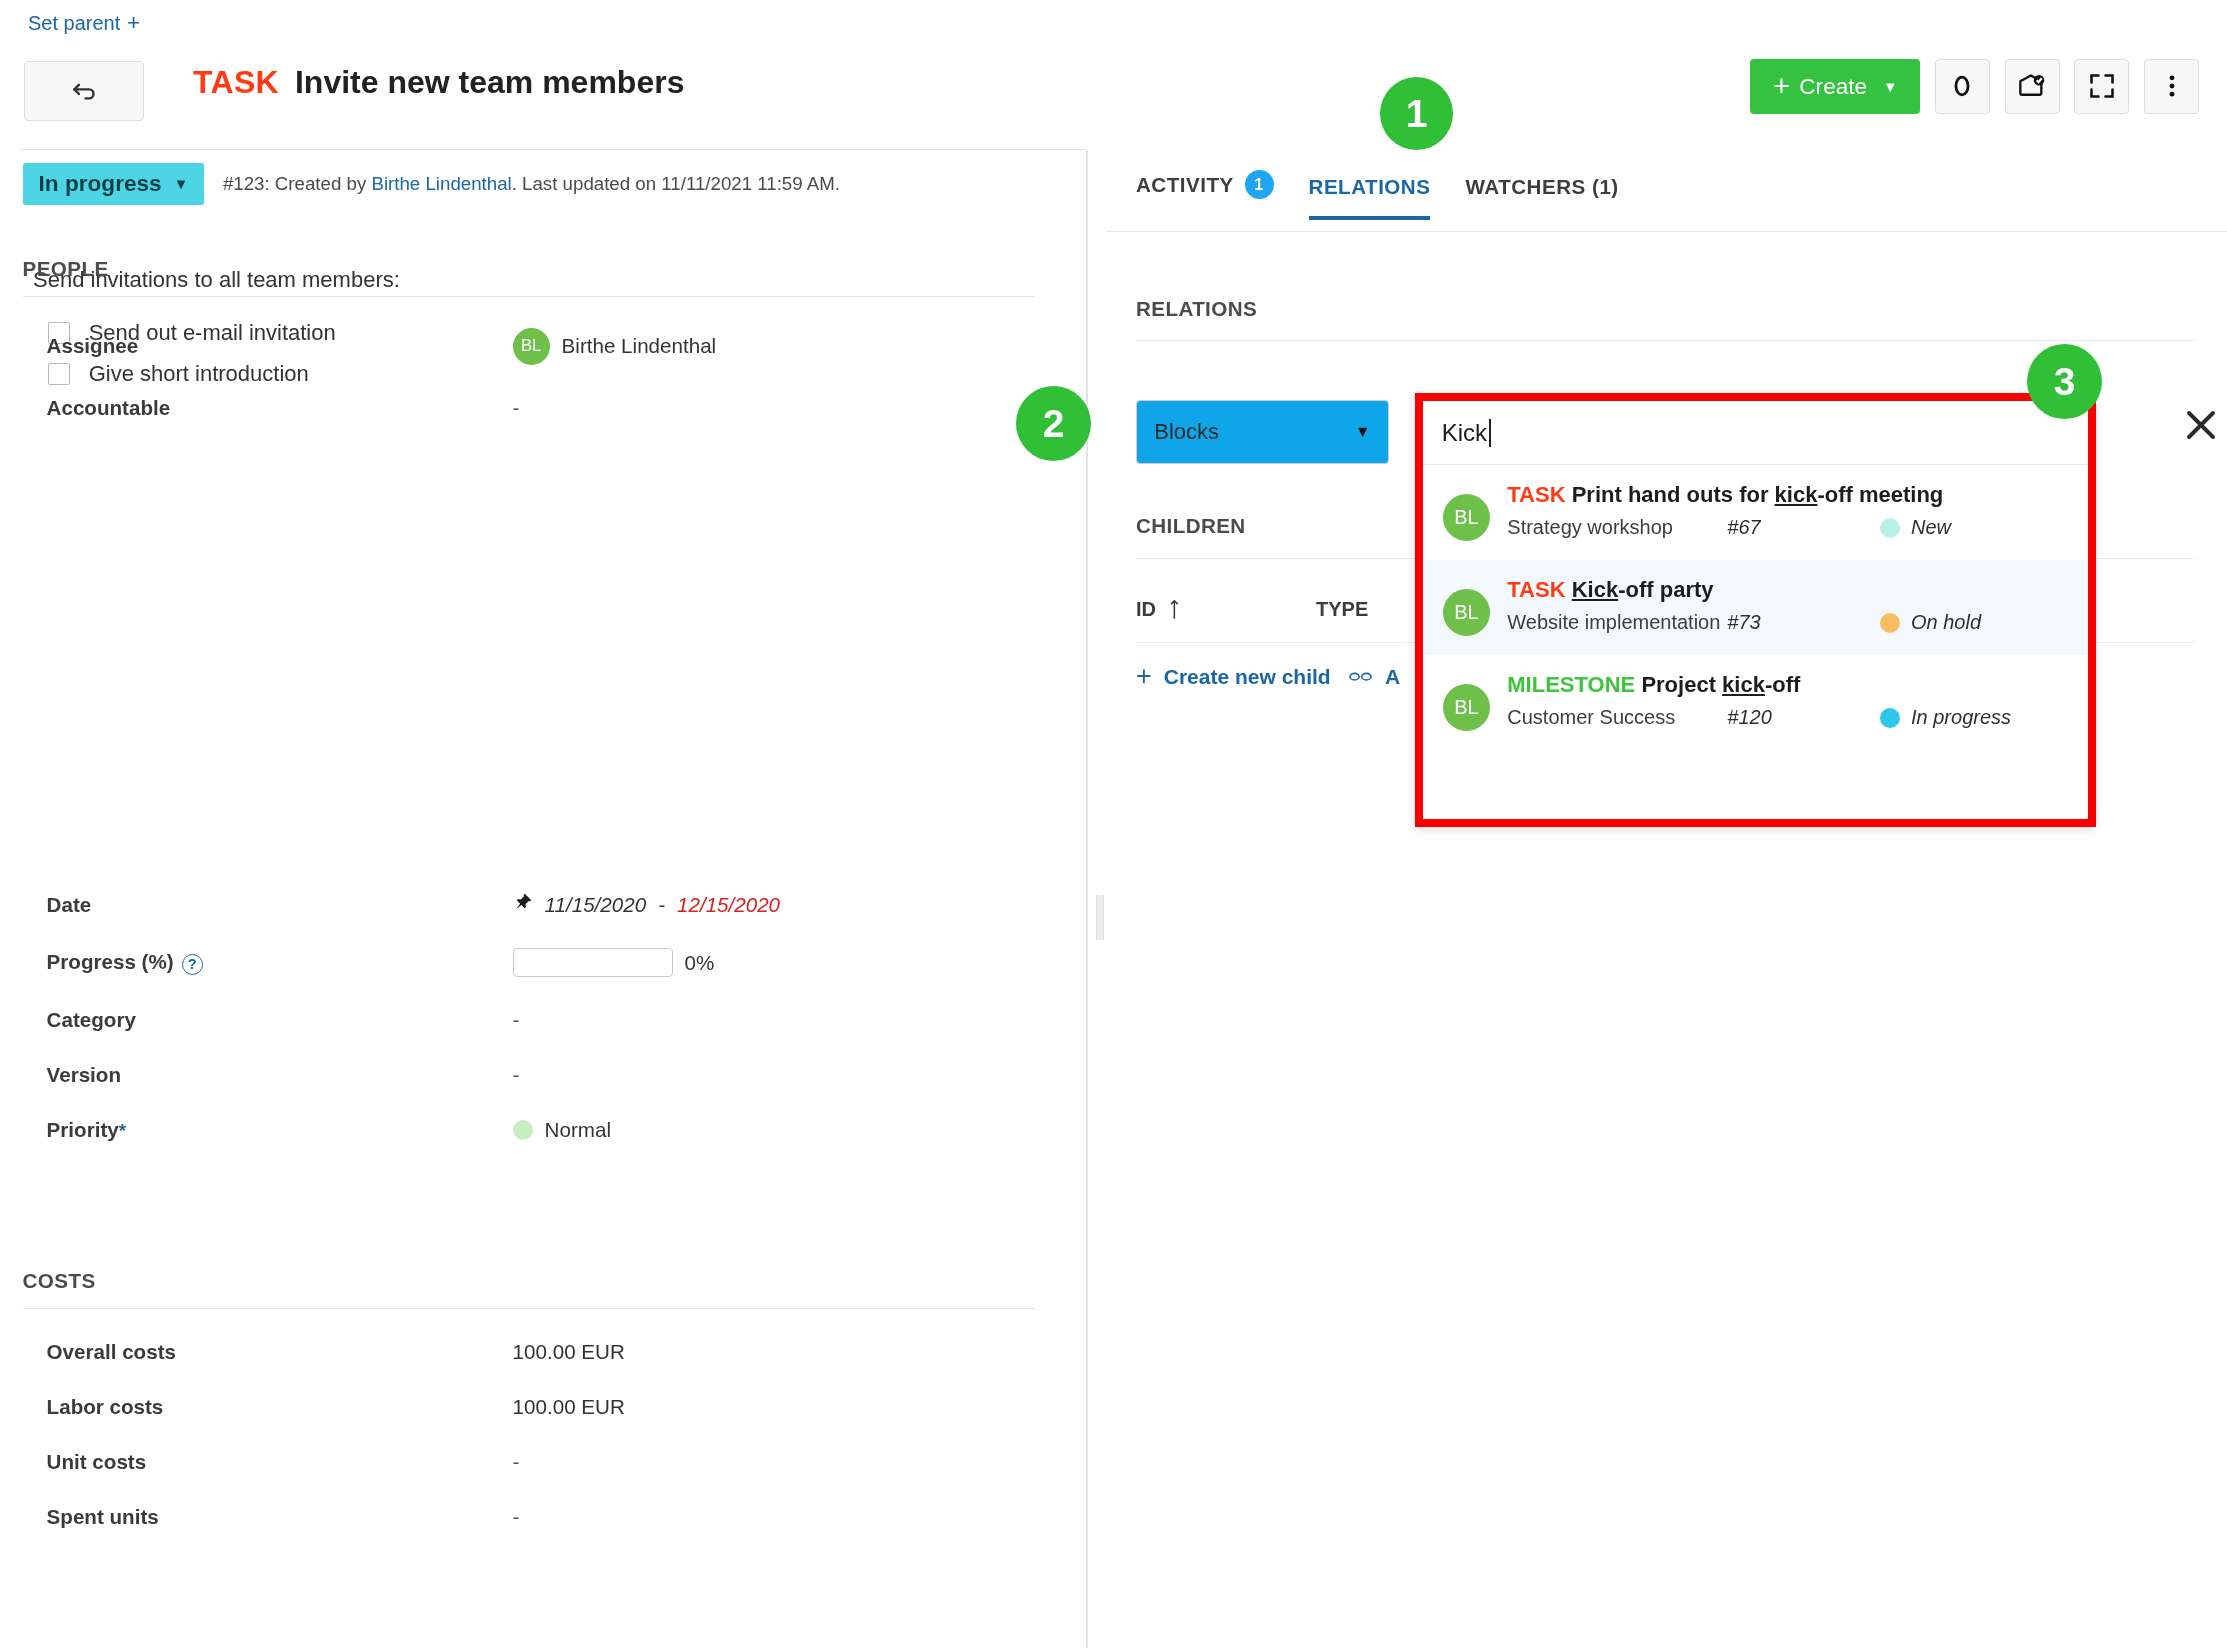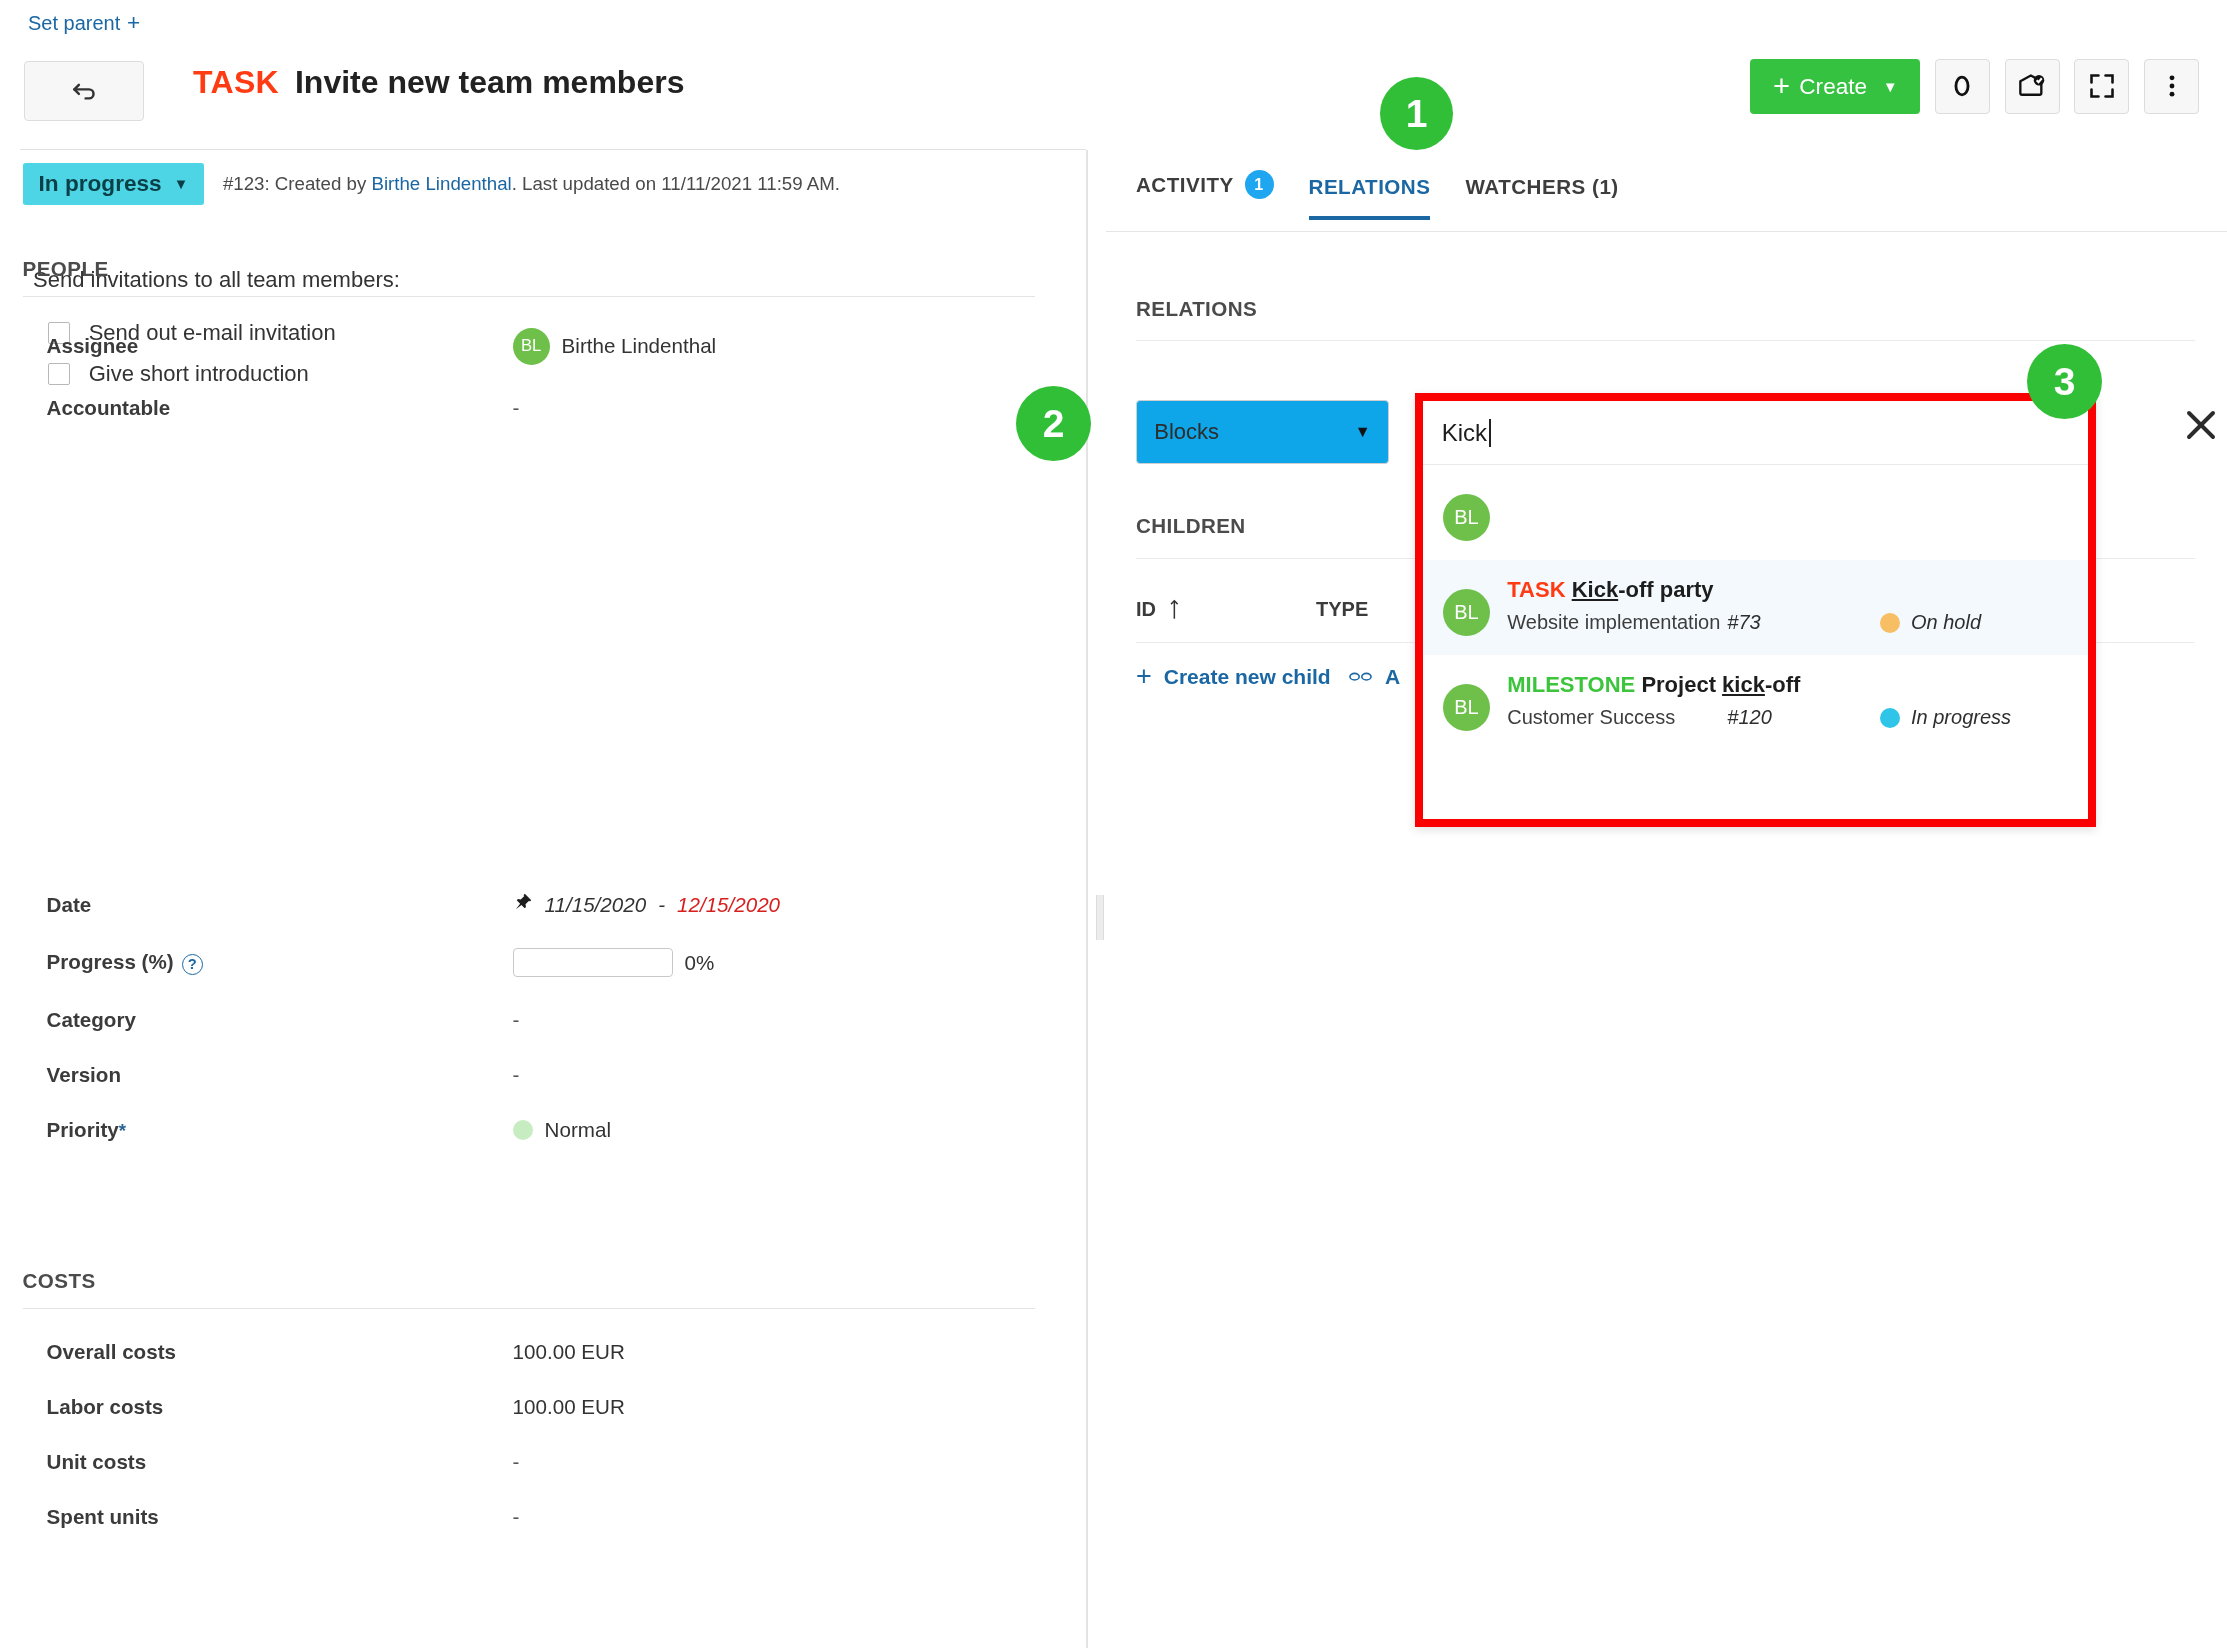--- a/index.html
+++ b/index.html
@@ -454,20 +454,31 @@
 
   <div class="ac-wrap">
     <div class="ac-input">
       <span>Kick</span>
         <span class="ac-caret"></span>
     </div>
     <div class="ac-list">
 
       <div class="ac-item">
         <span class="ac-av">BL</span>
+        <div class="ac-body">
+          <div class="ac-title"><span class="t-task">TASK</span> <span>Print hand outs for </span><span class="hl-term">kick</span><span>-off meeting</span></div>
+          <div class="ac-sub">
+            <span class="proj">Strategy workshop</span>
+            <span class="num">#67</span>
+            <span class="st">
+              <span class="sdot" id="dot0" style="background: rgb(184, 240, 230);"></span>
+              <span>New</span>
+            </span>
+          </div>
+        </div>
       </div>
 
       <div class="ac-item hl">
         <span class="ac-av">BL</span>
         <div class="ac-body">
           <div class="ac-title"><span class="t-task">TASK</span> <span></span><span class="hl-term">Kick</span><span>-off party</span></div>
           <div class="ac-sub">
             <span class="proj">Website implementation</span>
             <span class="num">#73</span>
             <span class="st">

